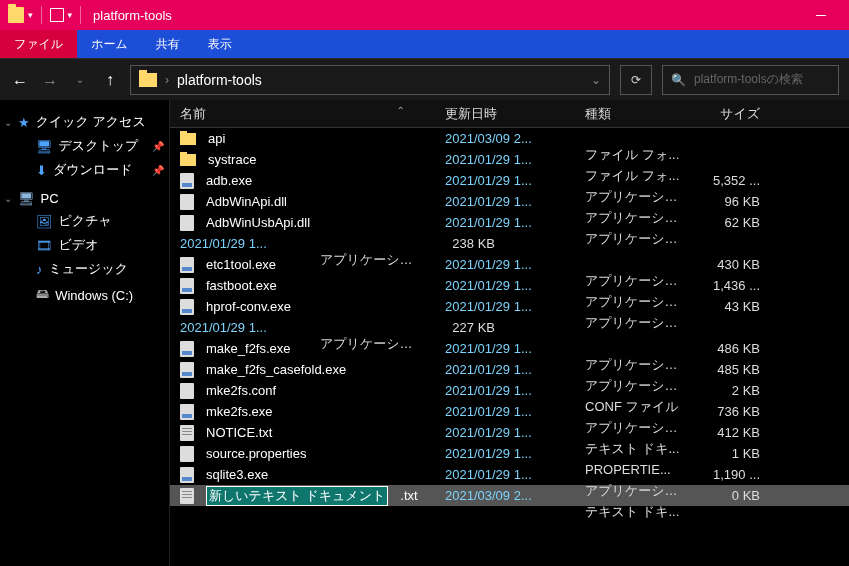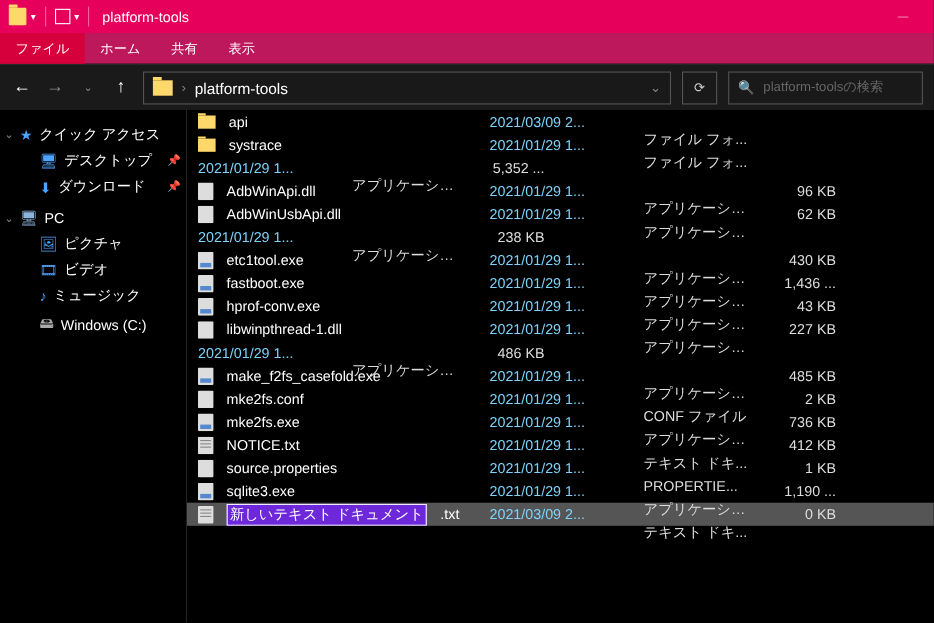--- a/index.html
+++ b/index.html
@@ -8,21 +8,21 @@
 .titlebar { background: #e6005c; height: 30px; display: flex; align-items: center; padding: 0 8px; color: #fff; }
 .titlebar .sys-icons { display: flex; gap: 2px; align-items: center; }
 .titlebar .qat-folder { width: 16px; height: 16px; background: #ffd86b; border-radius: 1px; display: inline-block; position: relative; }
 .titlebar .qat-folder::before { content: ""; position: absolute; top: -3px; left: 0; width: 8px; height: 3px; background: #ffd86b; border-radius: 1px 1px 0 0; }
 .titlebar .sep { width: 1px; height: 18px; background: rgba(255,255,255,0.4); margin: 0 6px; }
 .titlebar .title-text { margin-left: 6px; font-size: 13px; }
 .titlebar .spacer { flex: 1; }
 .titlebar .win-btns { display: flex; }
 .titlebar .win-btn { width: 40px; height: 30px; display: flex; align-items: center; justify-content: center; }
 
-.ribbon-tabs { background: #be185d; height: 28px; display: flex; align-items: stretch; font-size: 12px; }
+.ribbon-tabs { background: #1d4ed8; height: 28px; display: flex; align-items: stretch; font-size: 12px; }
 .ribbon-tab { padding: 0 14px; display: flex; align-items: center; color: #fff; }
 .ribbon-tab.active { background: #d6003c; }
 
 .navbar { background: #1a1a1a; height: 42px; display: flex; align-items: center; padding: 0 10px; gap: 10px; border-top: 1px solid #2a2a2a; }
 .nav-arrow { color: #888; width: 20px; display: flex; justify-content: center; font-size: 16px; }
 .nav-arrow.enabled { color: #fff; }
 .addrbar { flex: 0 0 480px; height: 30px; border: 1px solid #555; display: flex; align-items: center; padding: 0 8px; gap: 8px; background: #191919; }
 .addrbar .folder-icon { width: 18px; height: 14px; background: #ffd86b; position: relative; }
 .addrbar .folder-icon::before { content: ""; position: absolute; top: -3px; left: 0; width: 8px; height: 3px; background: #ffd86b; }
 .addrbar .crumb { font-size: 14px; color: #fff; }
@@ -60,21 +60,21 @@
 .row .cell.type { width: 115px; color: #ddd; overflow: hidden; text-overflow: ellipsis; margin-top: 32px; }
 .row .cell.size { width: 90px; text-align: right; color: #ddd; padding-right: 20px; }
 .icon-folder { width: 16px; height: 12px; background: #ffd86b; display: inline-block; position: relative; flex-shrink: 0; }
 .icon-folder::before { content: ""; position: absolute; top: -3px; left: 0; width: 7px; height: 3px; background: #ffd86b; }
 .icon-exe, .icon-dll, .icon-txt, .icon-conf, .icon-prop { width: 14px; height: 16px; background: #ddd; display: inline-block; position: relative; flex-shrink: 0; border-radius: 1px; }
 .icon-exe::after { content: ""; position: absolute; bottom: 2px; left: 2px; right: 2px; height: 4px; background: #5588cc; }
 .icon-txt::after { content: ""; position: absolute; top: 3px; left: 2px; right: 2px; height: 1px; background: #888; box-shadow: 0 3px 0 #888, 0 6px 0 #888; }
 
 .row.editing { background: #555; }
 .row.editing .cell.name { position: relative; }
-.edit-box { background: #6d28d9; color: #fff; padding: 0 2px; border: 1px solid #fff; display: inline-block; }
+.edit-box { background: #0f766e; color: #fff; padding: 0 2px; border: 1px solid #fff; display: inline-block; }
 .edit-ext { color: #fff; }
 </style>
 </head>
 <body>
 
 <div class="titlebar">
   <div class="sys-icons">
     <span class="qat-folder"></span>
     <span style="color:#fff;margin-left:2px;font-size:9px;">▾</span>
     <span class="sep"></span>
@@ -154,40 +154,53 @@
       <span style="color:#4fa3ff">♪</span>
       <span>ミュージック</span>
     </div>
     <div class="side-item indent">
       <span style="color:#aaa">🖴</span>
       <span>Windows (C:)</span>
     </div>
   </div>
 
   <div class="main">
+    <div class="col-headers">
+      <div class="col name">
+        <span>名前</span>
+        <span class="sort-arrow">⌃</span>
+      </div>
+      <div class="col date">更新日時</div>
+      <div class="col type">種類</div>
+      <div class="col size">サイズ</div>
+    </div>
     <div class="rows" id="rows">
         <div class="row">
           <div class="cell name">
             <span class="icon-folder"></span>
             <span>api</span>
           </div>
           <div class="cell date">2021/03/09 2...</div>
           <div class="cell type">ファイル フォ...</div>
           <div class="cell size"></div>
         </div>
         <div class="row">
           <div class="cell name">
             <span class="icon-folder"></span>
             <span>systrace</span>
           </div>
           <div class="cell date">2021/01/29 1...</div>
           <div class="cell type">ファイル フォ...</div>
           <div class="cell size"></div>
         </div>
         <div class="row">
+          <div class="cell name">
+            <span class="icon-exe"></span>
+            <span>adb.exe</span>
+          </div>
           <div class="cell date">2021/01/29 1...</div>
           <div class="cell type">アプリケーショ...</div>
           <div class="cell size">5,352 ...</div>
         </div>
         <div class="row">
           <div class="cell name">
             <span class="icon-dll"></span>
             <span>AdbWinApi.dll</span>
           </div>
           <div class="cell date">2021/01/29 1...</div>
@@ -229,29 +242,29 @@
         <div class="row">
           <div class="cell name">
             <span class="icon-exe"></span>
             <span>hprof-conv.exe</span>
           </div>
           <div class="cell date">2021/01/29 1...</div>
           <div class="cell type">アプリケーショ...</div>
           <div class="cell size">43 KB</div>
         </div>
         <div class="row">
-          <div class="cell name">
-            <span class="icon-dll"></span>
-            <span>libwinpthread-1.dll</span>
-          </div>
           <div class="cell date">2021/01/29 1...</div>
           <div class="cell type">アプリケーショ...</div>
           <div class="cell size">227 KB</div>
         </div>
         <div class="row">
+          <div class="cell name">
+            <span class="icon-exe"></span>
+            <span>make_f2fs.exe</span>
+          </div>
           <div class="cell date">2021/01/29 1...</div>
           <div class="cell type">アプリケーショ...</div>
           <div class="cell size">486 KB</div>
         </div>
         <div class="row">
           <div class="cell name">
             <span class="icon-exe"></span>
             <span>make_f2fs_casefold.exe</span>
           </div>
           <div class="cell date">2021/01/29 1...</div>

